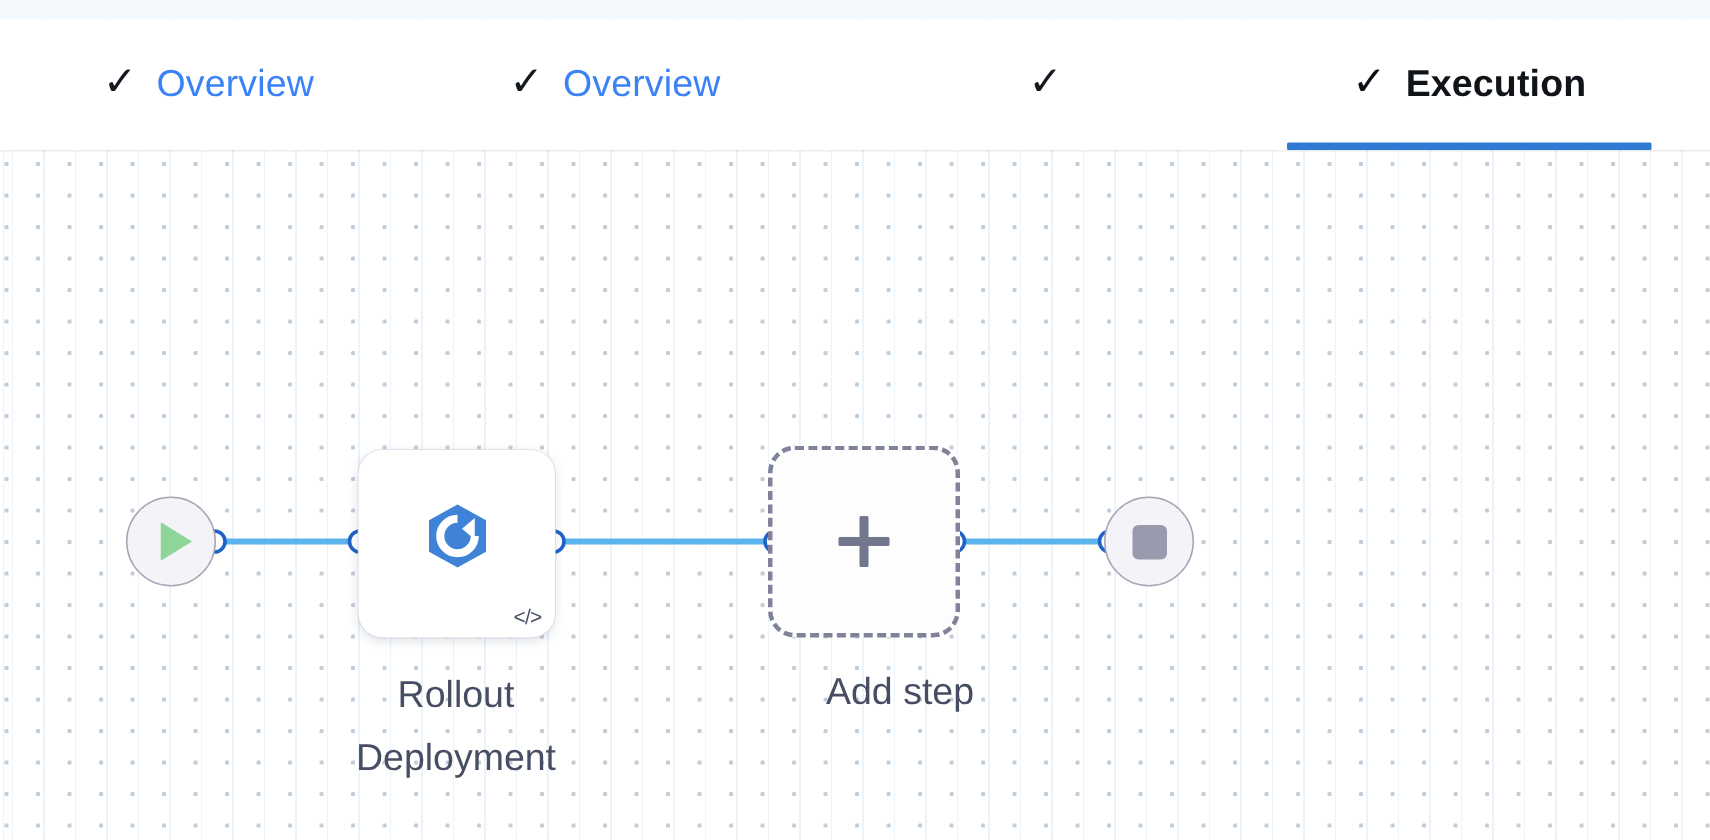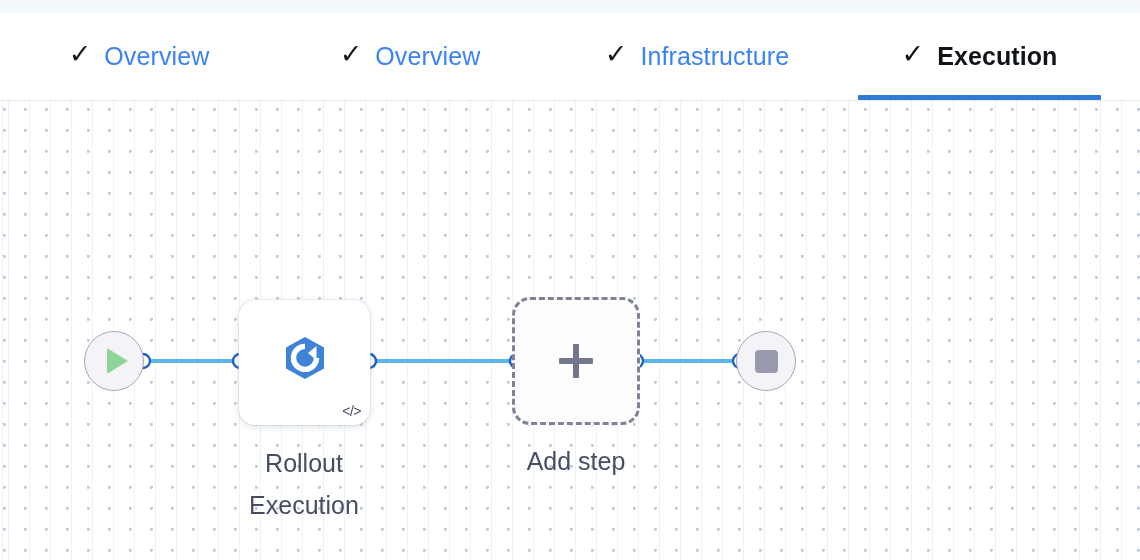--- a/index.html
+++ b/index.html
@@ -208,21 +208,21 @@
   
   .node-label {
     position: absolute;
     text-align: center;
     color: #474e63;
     font-size: 25px;
     line-height: 42px;
     white-space: pre-line;
   }
   #label-step { left: 184px; top: 342px; width: 240px; }
-  #label-add  { left: 476px; top: 340px; width: 200px; }
+  #label-add  { left: 500px; top: 340px; width: 200px; }
 </style>
 </head>
 <body>
 
 <div id="app">
 
   <div class="canvas"></div>
   <div class="top-strip"></div>
 
   <div class="tabbar">
@@ -235,21 +235,20 @@
       </div>
 
       <div class="tab" id="tab-1">
         <span class="check">✓</span>
         <span class="tab-label">Overview</span>
         <span class="underline"></span>
       </div>
 
       <div class="tab" id="tab-2">
         <span class="check">✓</span>
-        <span class="tab-label">Infrastructure</span>
         <span class="underline"></span>
       </div>
 
       <div class="tab active" id="tab-3">
         <span class="check">✓</span>
         <span class="tab-label">Execution</span>
         <span class="underline"></span>
       </div>
 
     </div>
@@ -290,18 +289,18 @@
 
     <div class="add-step">
       <span class="plus-glyph"></span>
     </div>
 
     <div class="terminal-node" id="end-node">
       <span class="stop-glyph"></span>
     </div>
 
     <div class="node-label" id="label-step">Rollout
-Execution</div>
+Deployment</div>
     <div class="node-label" id="label-add">Add step</div>
 
   </div>
 
 </div>
 
 </body></html>

